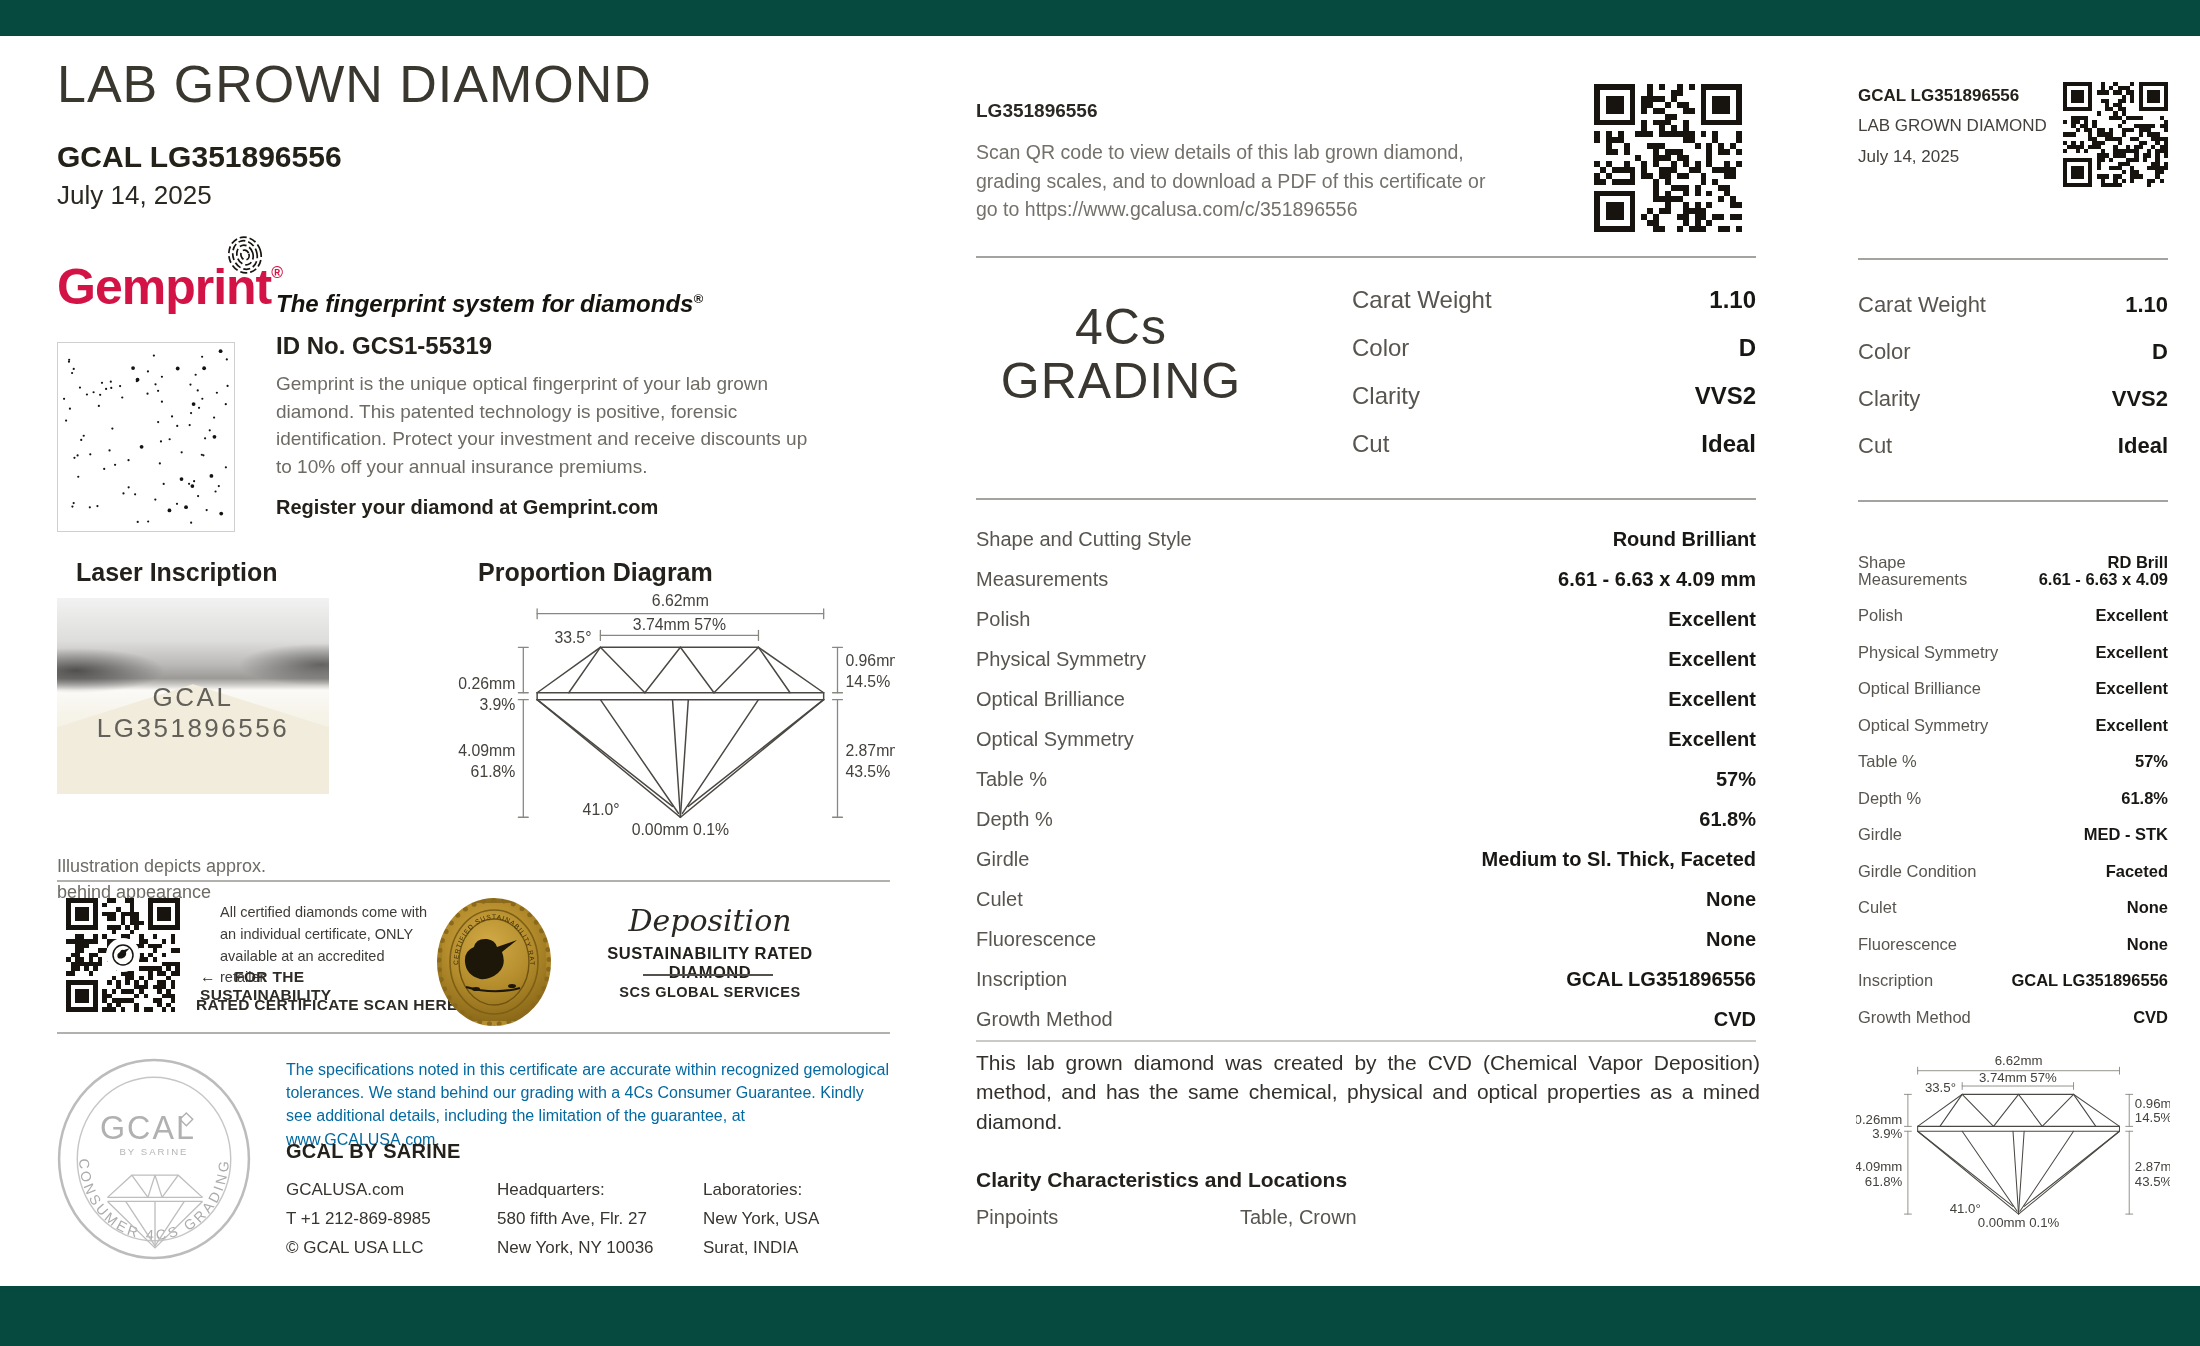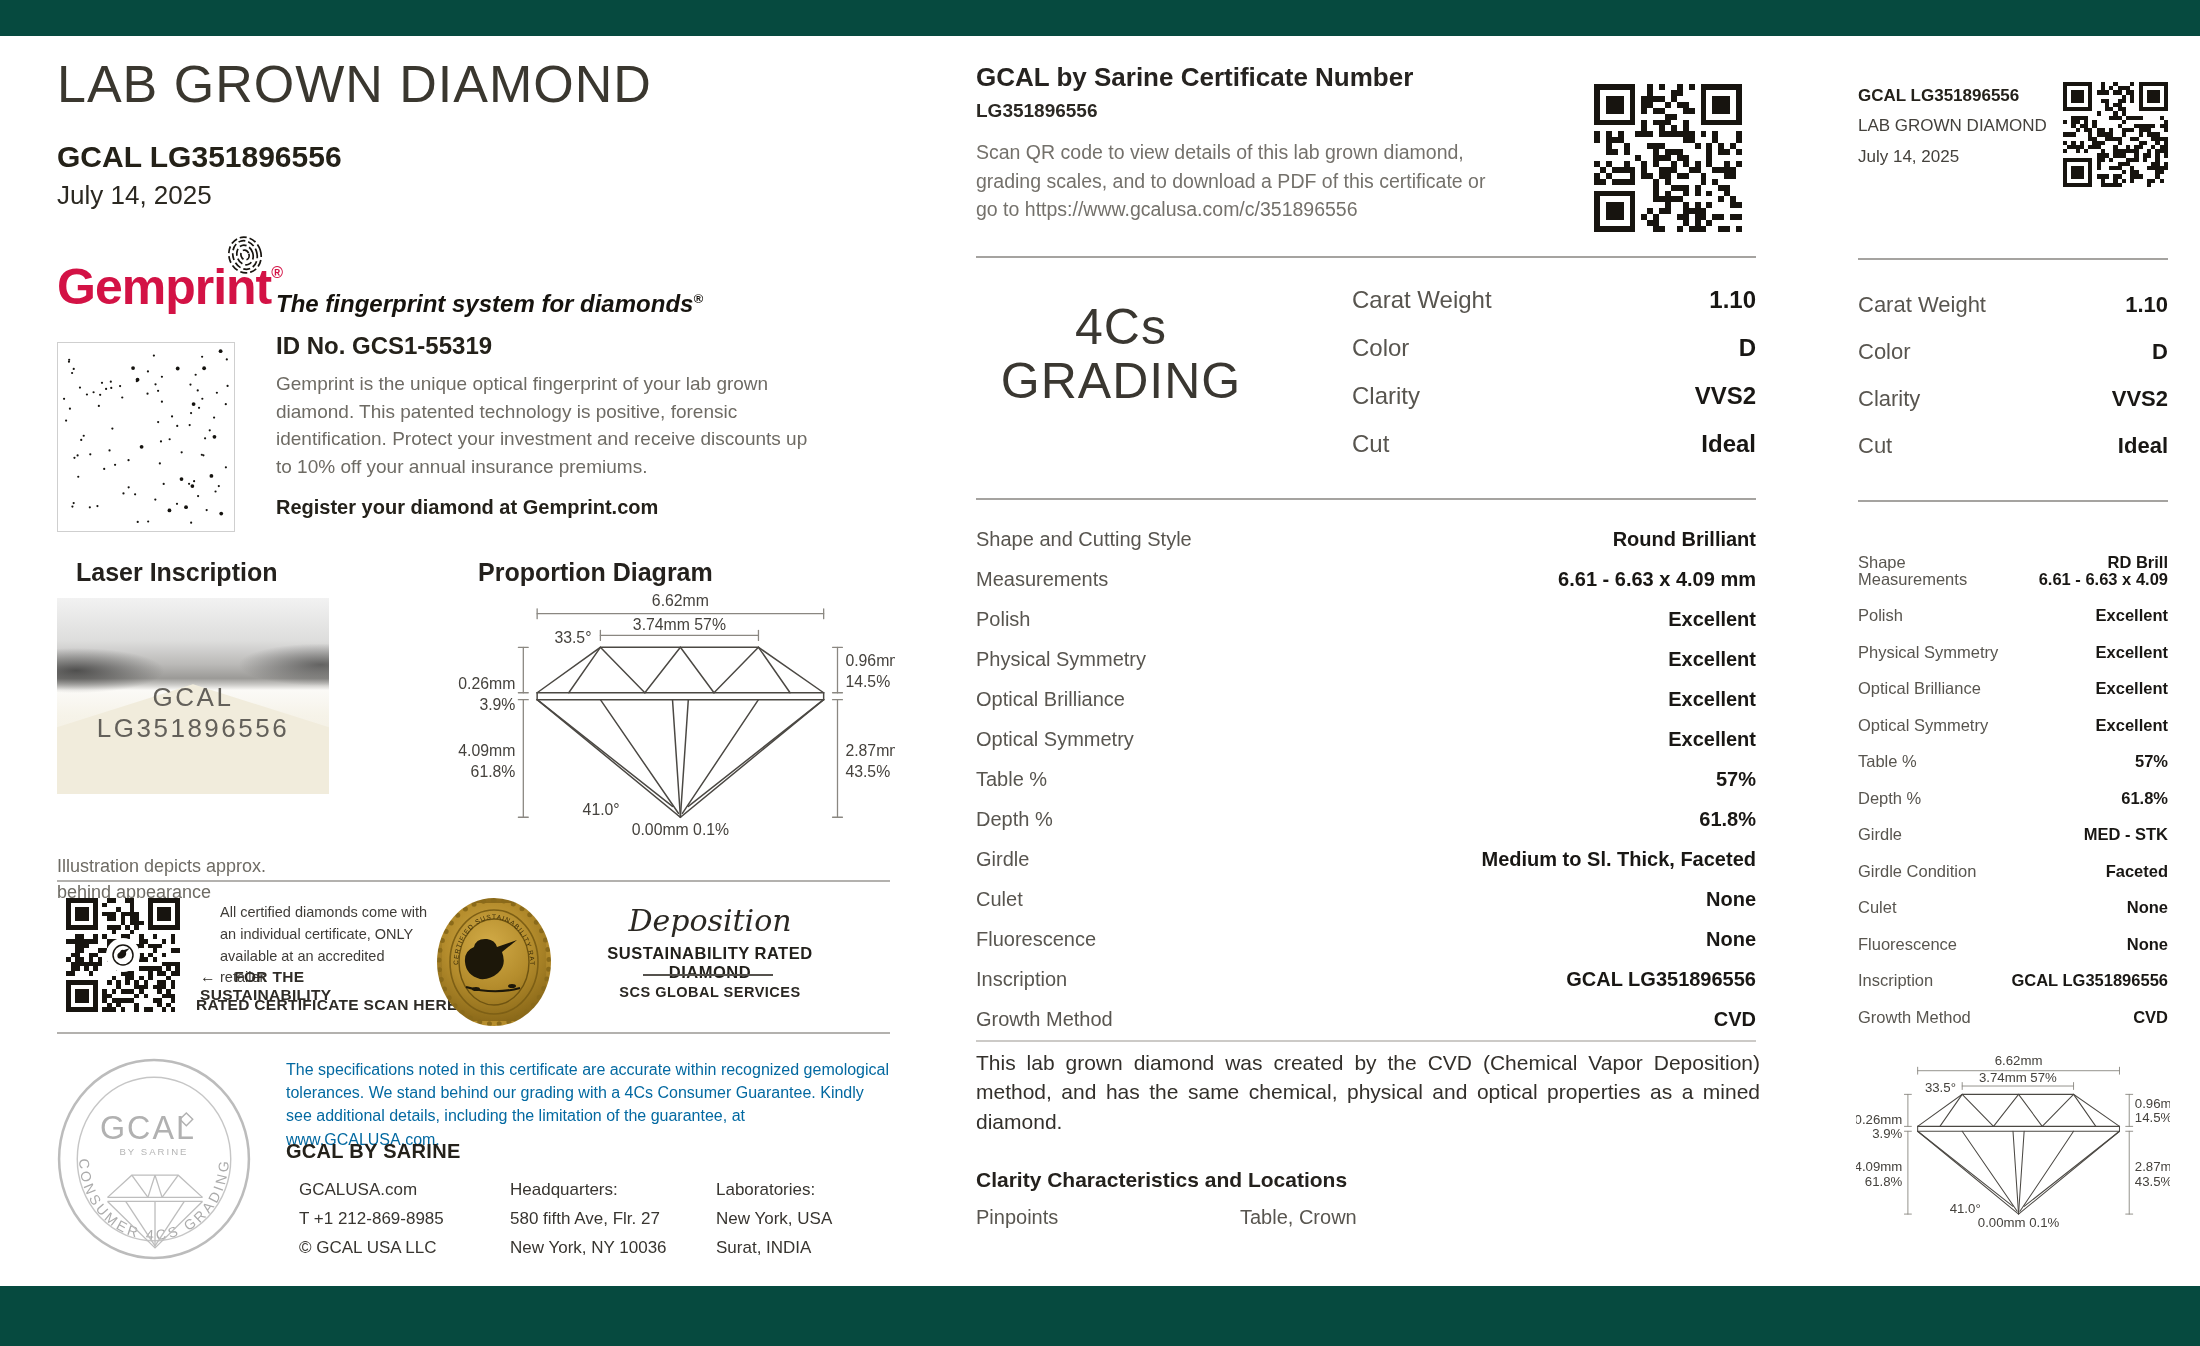--- a/index.html
+++ b/index.html
@@ -24,21 +24,21 @@
   .gp-reg-line{font-size:20px;font-weight:bold;color:#24211a;}
   .h-section{font-size:25px;font-weight:bold;color:#24211d;}
   .caption{font-size:18px;color:#6e6b64;line-height:1.4;margin-top:48px;}
   .sus-note{font-size:14.5px;color:#3f3c38;line-height:1.5;margin-left:24px;}
   .sus-scan{font-size:15.5px;font-weight:600;color:#2e2b26;letter-spacing:.3px;}
   .script{font-family:"DejaVu Serif",serif;font-style:italic;font-size:30px;color:#2a2722;}
   .sus-rated{font-size:16.5px;font-weight:600;letter-spacing:.5px;color:#22201b;}
   .sus-scs{font-size:14.5px;font-weight:600;letter-spacing:.5px;color:#2a2722;}
   .guarantee{font-size:16px;line-height:1.45;color:#0369a1;}
   .company{font-size:20px;font-weight:bold;letter-spacing:.3px;color:#24211a;}
-  .contact p{margin:0 0 9px 13px;font-size:17px;color:#383530;}
+  .contact p{margin:0 0 9px 0;font-size:17px;color:#383530;}
   .m-head{font-size:26px;font-weight:bold;color:#262320;}
   .m-num{font-size:19px;font-weight:600;color:#2b2823;}
   .m-scan{font-size:19.5px;line-height:1.47;color:#74716b;}
   .fourcs-title{font-size:50px;font-weight:300;color:#3a3731;letter-spacing:1px;text-align:center;}
   .row{position:absolute;display:flex;justify-content:space-between;align-items:baseline;}
   .row .lab{color:#58554f;}
   .row .val{font-weight:bold;color:#191714;}
   .r-4c .lab,.r-4c .val{font-size:24px;}
   .r-spec .lab,.r-spec .val{font-size:20px;}
   .r-s4c .lab,.r-s4c .val{font-size:22px;}
@@ -543,21 +543,20 @@
     <p>Headquarters:</p>
     <p>580 fifth Ave, Flr. 27</p>
     <p>New York, NY 10036</p>
   </div>
   <div class="abs contact" style="left:703px;top:1180px;">
     <p>Laboratories:</p>
     <p>New York, USA</p>
     <p>Surat, INDIA</p>
   </div>
 
-  <div class="abs m-head" style="left:976px;top:62px;">GCAL by Sarine Certificate Number</div>
   <div class="abs m-num" style="left:976px;top:100px;">LG351896556</div>
   <div class="abs m-scan" style="left:976px;top:138px;width:534px;">Scan QR code to view details of this lab grown diamond, grading scales, and to download a PDF of this certificate or go to https://www.gcalusa.com/c/351896556</div>
   <svg class="qr abs" style="left:1594px;top:84px;" width="148" height="148" viewBox="0 0 25 25">
       <rect x="9" y="0" width="1" height="1"></rect>
       <rect x="11" y="0" width="1" height="1"></rect>
       <rect x="14" y="0" width="1" height="1"></rect>
       <rect x="16" y="0" width="1" height="1"></rect>
       <rect x="9" y="1" width="1" height="1"></rect>
       <rect x="13" y="1" width="1" height="1"></rect>
       <rect x="14" y="1" width="1" height="1"></rect>

